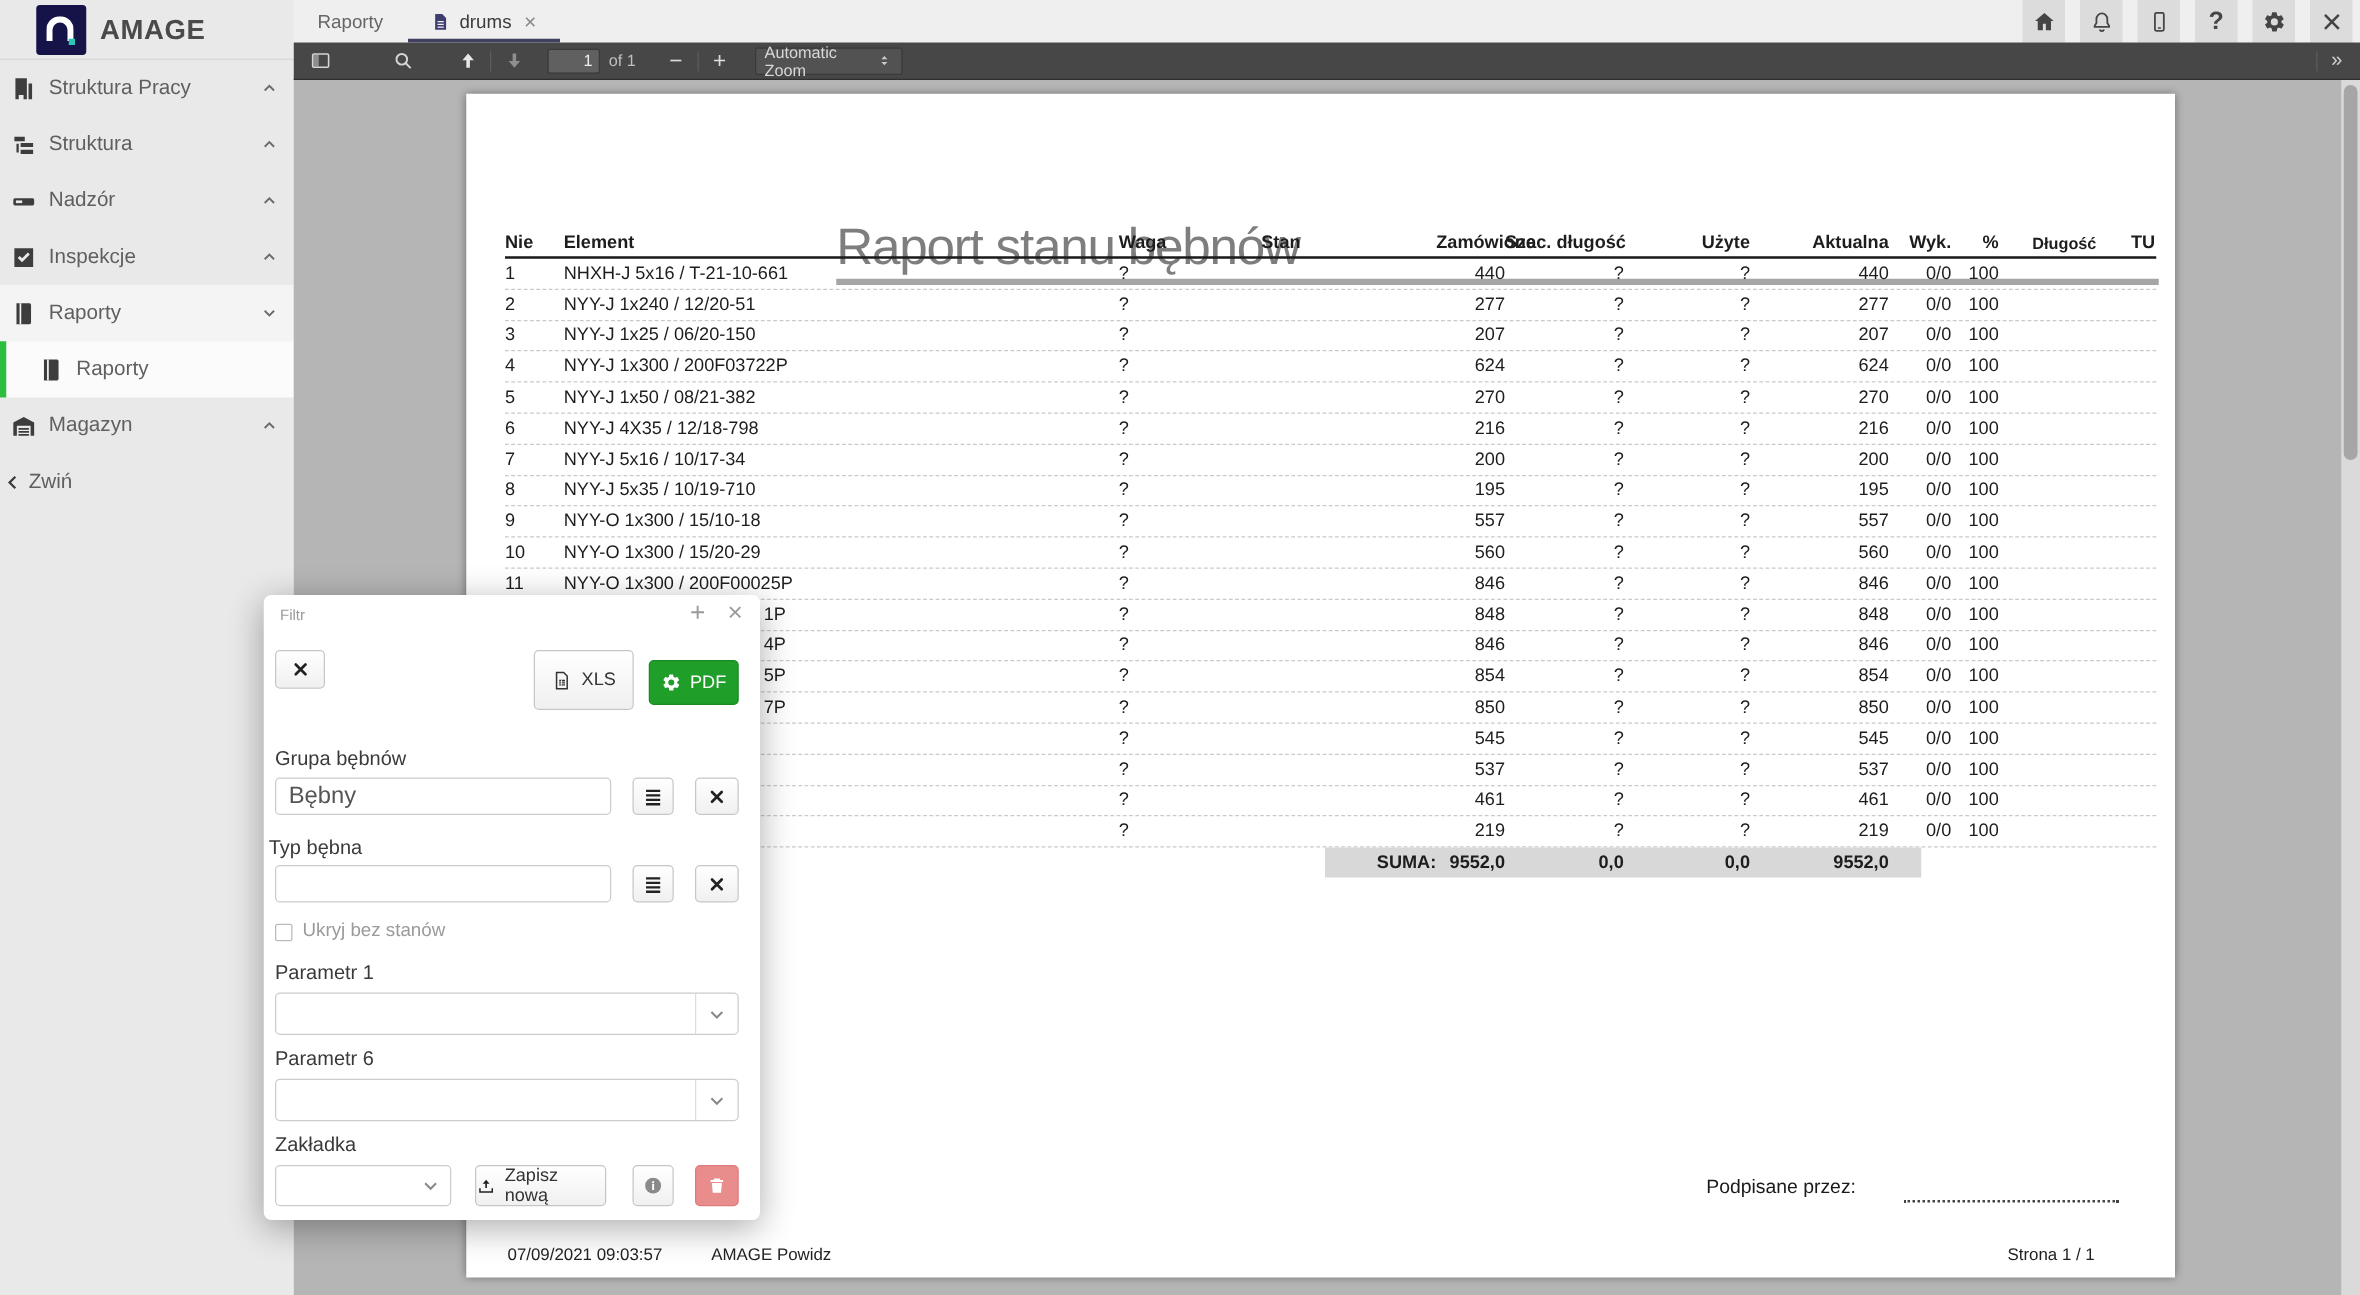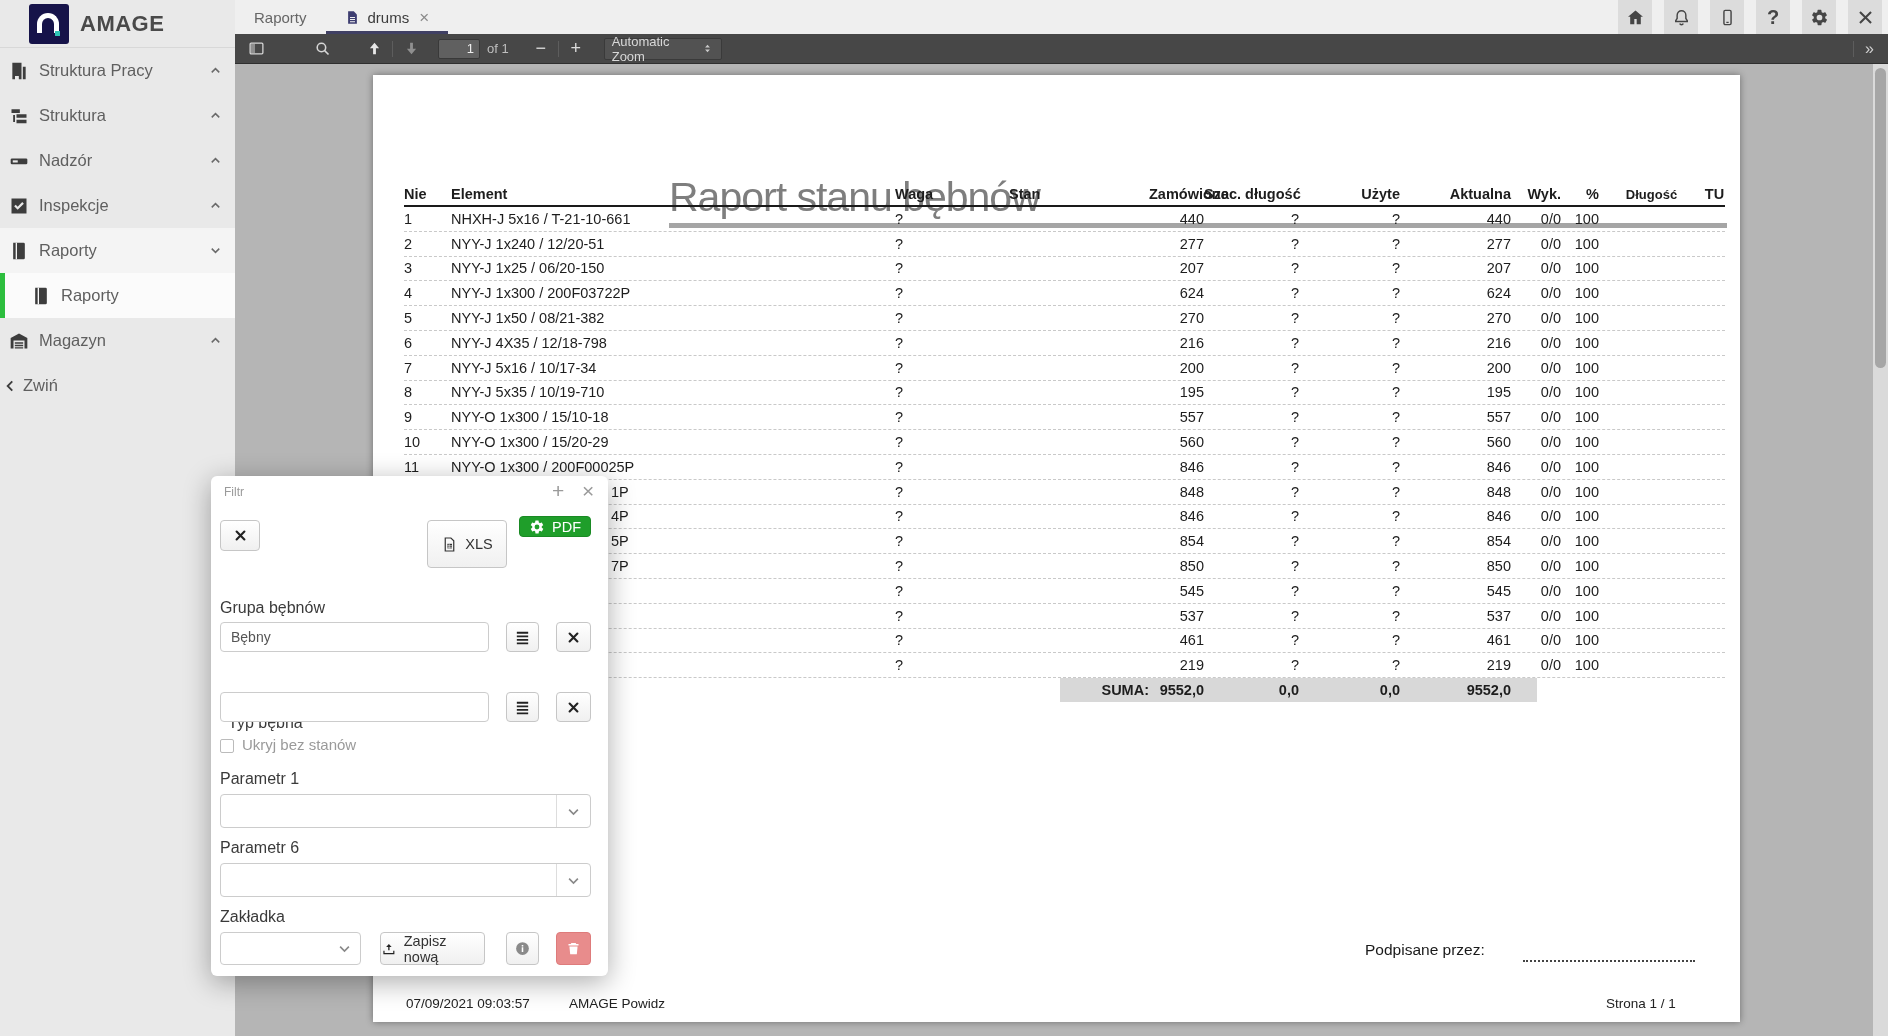--- a/index.html
+++ b/index.html
@@ -77,25 +77,25 @@
   .f-page { position:absolute; left:1233px; top:921px; font-size:13.5px; color:#222; }
 
   
   #dialog { position:absolute; left:211px; top:476px; width:397px; height:500px; background:#fff; border-radius:6px; box-shadow:0 6px 28px rgba(0,0,0,.33); z-index:10; }
   .dlg-title { position:absolute; left:13px; top:9px; font-size:12px; color:#9a9a9a; }
   .dlg-winbtn { position:absolute; top:4px; font-size:21px; color:#9a9a9a; cursor:pointer; line-height:1; }
   .btn { border:1px solid #c6c6c6; border-radius:4px; background:linear-gradient(#ffffff,#f0f0f0); display:flex; align-items:center; justify-content:center; cursor:pointer; color:#333; }
   .btn svg { width:17px; height:17px; }
   .dlg-close-btn { position:absolute; left:9px; top:44px; width:40px; height:31px; }
   .dlg-xls { position:absolute; left:216px; top:44px; width:80px; height:48px; gap:7px; font-size:14.5px; }
-  .dlg-pdf { position:absolute; left:308px; top:40px; width:72px; height:21px; gap:7px; font-size:14.5px; background:#1f9e2a; border:1px solid #1a8a24; border-radius:4px; color:#fff; display:flex; align-items:center; justify-content:center; cursor:pointer; }
+  .dlg-pdf { position:absolute; left:308px; top:52px; width:72px; height:36px; gap:7px; font-size:14.5px; background:#1f9e2a; border:1px solid #1a8a24; border-radius:4px; color:#fff; display:flex; align-items:center; justify-content:center; cursor:pointer; }
   .dlg-pdf svg { width:16px; height:16px; }
   .dlg-subtitle { position:absolute; left:0; right:0; top:92px; text-align:center; font-size:17px; color:#8a8a8a; }
   .fld-label { position:absolute; font-size:16px; color:#3a3a3a; }
-  .txt-input { position:absolute; left:9px; width:269px; height:30px; border:1px solid #ccc; border-radius:4px; font-size:14px; color:#555; padding-left:10px; font-family:inherit; }
+  .txt-input { position:absolute; left:9px; width:269px; height:30px; border:1px solid #ccc; border-radius:4px; font-size:19px; color:#555; padding-left:10px; font-family:inherit; }
   .sq-btn { position:absolute; width:33px; height:30px; }
   .x-btn { position:absolute; width:35px; height:30px; }
   .cb { position:absolute; left:9px; top:263px; width:14px; height:14px; border:1px solid #bbb; border-radius:2px; background:#fff; cursor:pointer; }
   .cb-label { position:absolute; left:31px; top:260px; font-size:15px; color:#9a9a9a; }
   .sel { position:absolute; left:9px; width:371px; height:34px; border:1px solid #ccc; border-radius:4px; display:flex; align-items:center; cursor:pointer; }
   .sel .sel-caret { margin-left:auto; width:34px; height:100%; border-left:1px solid #ddd; display:flex; align-items:center; justify-content:center; color:#888; }
   .sel .sel-caret svg { width:15px; height:15px; }
   .sel-small { position:absolute; left:9px; top:456px; width:141px; height:33px; border:1px solid #ccc; border-radius:4px; display:flex; align-items:center; cursor:pointer; }
   .sel-small .sel-caret { margin-left:auto; width:32px; height:100%; display:flex; align-items:center; justify-content:center; color:#888; }
   .sel-small .sel-caret svg { width:15px; height:15px; }
@@ -630,21 +630,21 @@
       <svg viewBox="0 0 24 24">
           <path fill="#222" d="M4 4h16v2.6H4zM4 9h16v2.6H4zM4 14h16v2.6H4zM4 19h16v2.6H4z"></path>
         </svg>
     </div>
     <div class="btn x-btn" style="left:345px;top:146px;">
       <svg viewBox="0 0 24 24">
           <path fill="none" stroke="#222" stroke-width="3" stroke-linecap="round" d="M6.5 6.5l11 11M17.5 6.5l-11 11"></path>
         </svg>
     </div>
 
-    <div class="fld-label" style="left:17px;top:194px;margin-top:44px;">Typ bębna</div>
+    <div class="fld-label" style="left:4px;top:194px;">Typ bębna</div>
     <input class="txt-input" style="top: 216px;" value="">
     <div class="btn sq-btn" style="left:295px;top:216px;">
       <svg viewBox="0 0 24 24">
           <path fill="#222" d="M4 4h16v2.6H4zM4 9h16v2.6H4zM4 14h16v2.6H4zM4 19h16v2.6H4z"></path>
         </svg>
     </div>
     <div class="btn x-btn" style="left:345px;top:216px;">
       <svg viewBox="0 0 24 24">
           <path fill="none" stroke="#222" stroke-width="3" stroke-linecap="round" d="M6.5 6.5l11 11M17.5 6.5l-11 11"></path>
         </svg>

